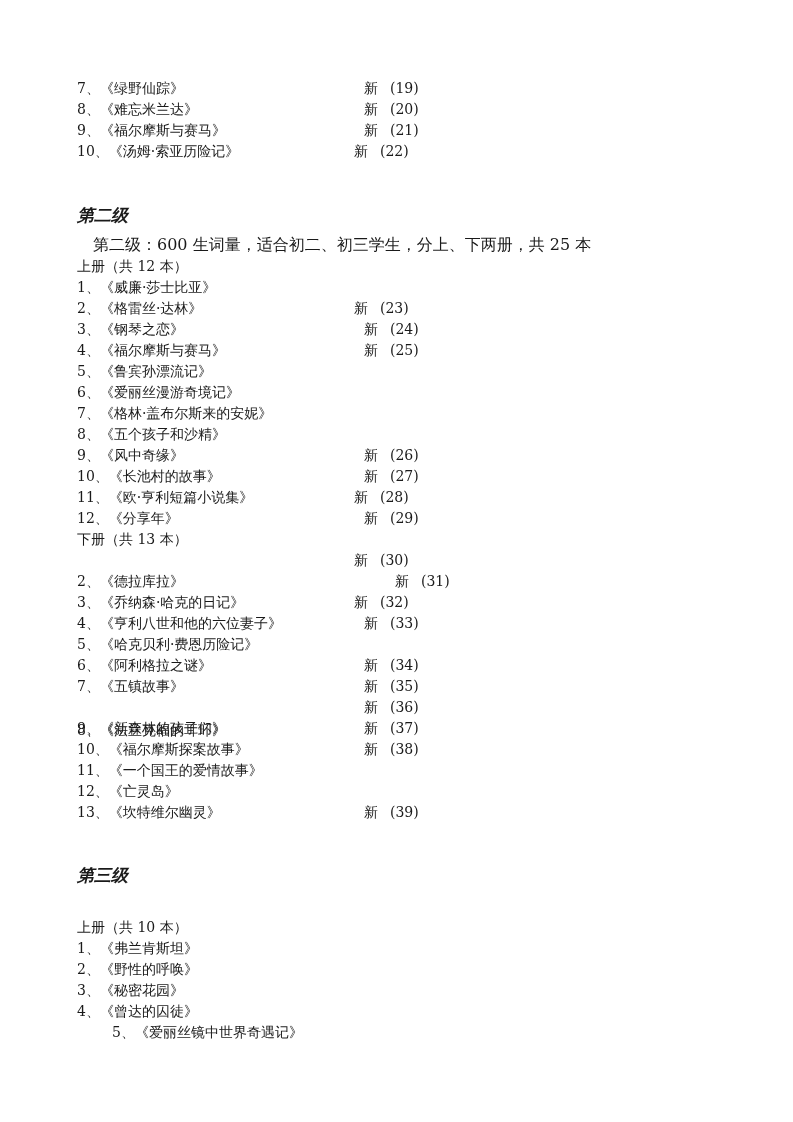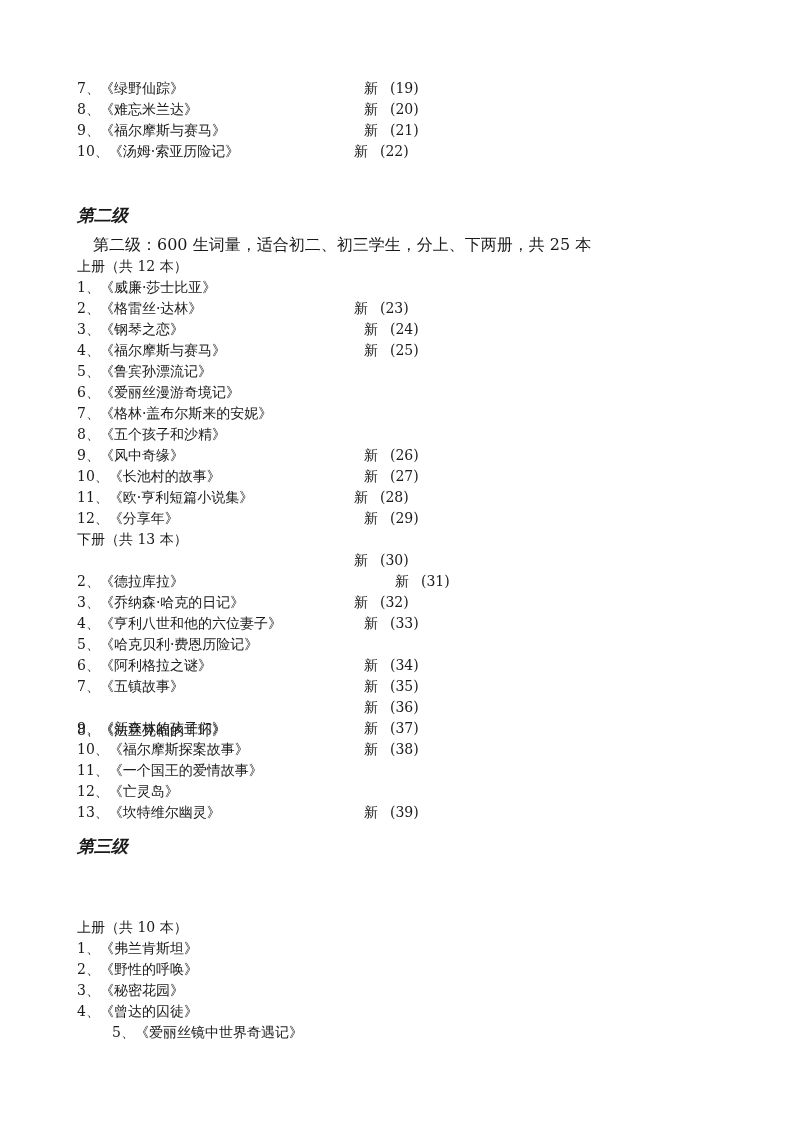--- a/index.html
+++ b/index.html
@@ -77,21 +77,21 @@
     <div class="line" style="top: 718px;"><span class="num">9、</span><span class="title">《新森林的孩子们》</span></div>
     <div class="mark" style="top: 718px; left: 364px;"><span class="new">新</span><span class="code">(37)</span></div>
     <div class="line" style="top: 739px;"><span class="num">10、</span><span class="title">《福尔摩斯探案故事》</span></div>
     <div class="mark" style="top: 739px; left: 364px;"><span class="new">新</span><span class="code">(38)</span></div>
     <div class="line" style="top: 760px;"><span class="num">11、</span><span class="title">《一个国王的爱情故事》</span></div>
     <div class="line" style="top: 781px;"><span class="num">12、</span><span class="title">《亡灵岛》</span></div>
     <div class="line" style="top: 802px;"><span class="num">13、</span><span class="title">《坎特维尔幽灵》</span></div>
     <div class="mark" style="top: 802px; left: 364px;"><span class="new">新</span><span class="code">(39)</span></div>
     <div id="l2v2"></div>
 
-  <div class="heading" style="top:834px">第三级</div>
+  <div class="heading" style="top:863px">第三级</div>
   <div class="sub" style="top:917px">上册（共 10 本）</div>
 
   <div class="line" style="top: 938px;"><span class="num">1、</span><span class="title">《弗兰肯斯坦》</span></div>
     <div class="line" style="top: 959px;"><span class="num">2、</span><span class="title">《野性的呼唤》</span></div>
     <div class="line" style="top: 980px; text-align: right;"><span class="num">3、</span><span class="title">《秘密花园》</span></div>
     <div class="line" style="top: 1001px;"><span class="num">4、</span><span class="title">《曾达的囚徒》</span></div>
     <div class="line" style="top: 1022px; margin-left: 35px;"><span class="num">5、</span><span class="title">《爱丽丝镜中世界奇遇记》</span></div>
     <div id="l3v1"></div>
 </div>
 

